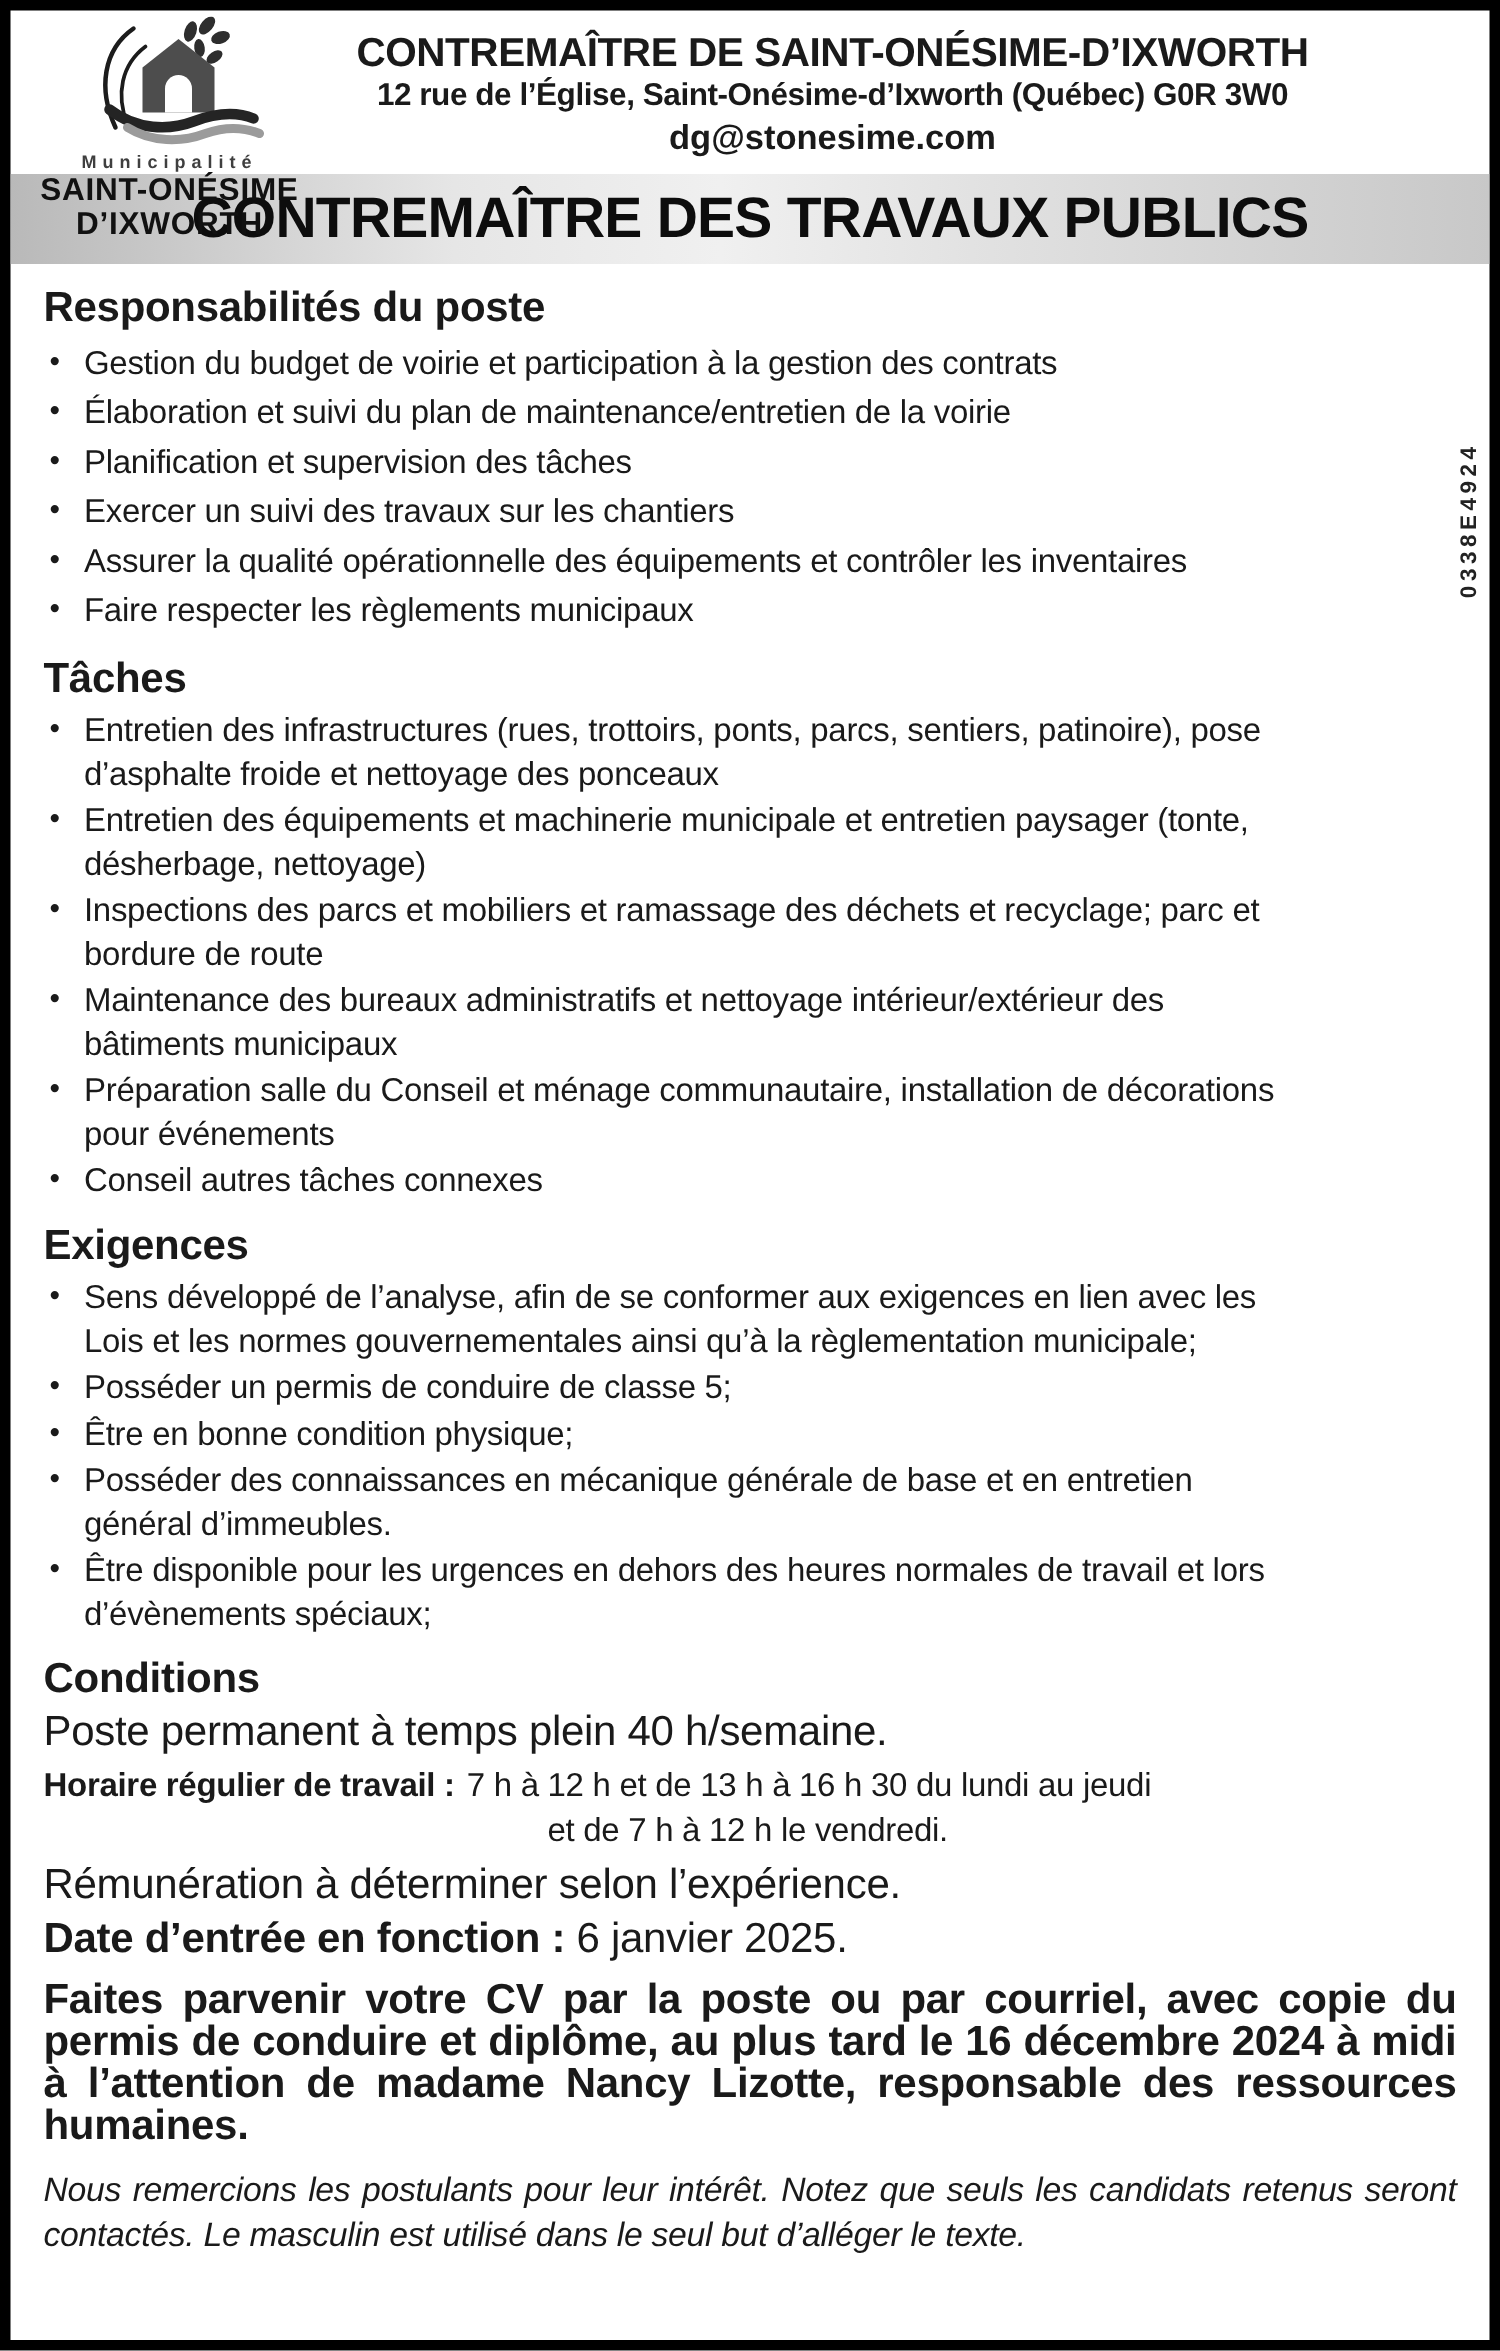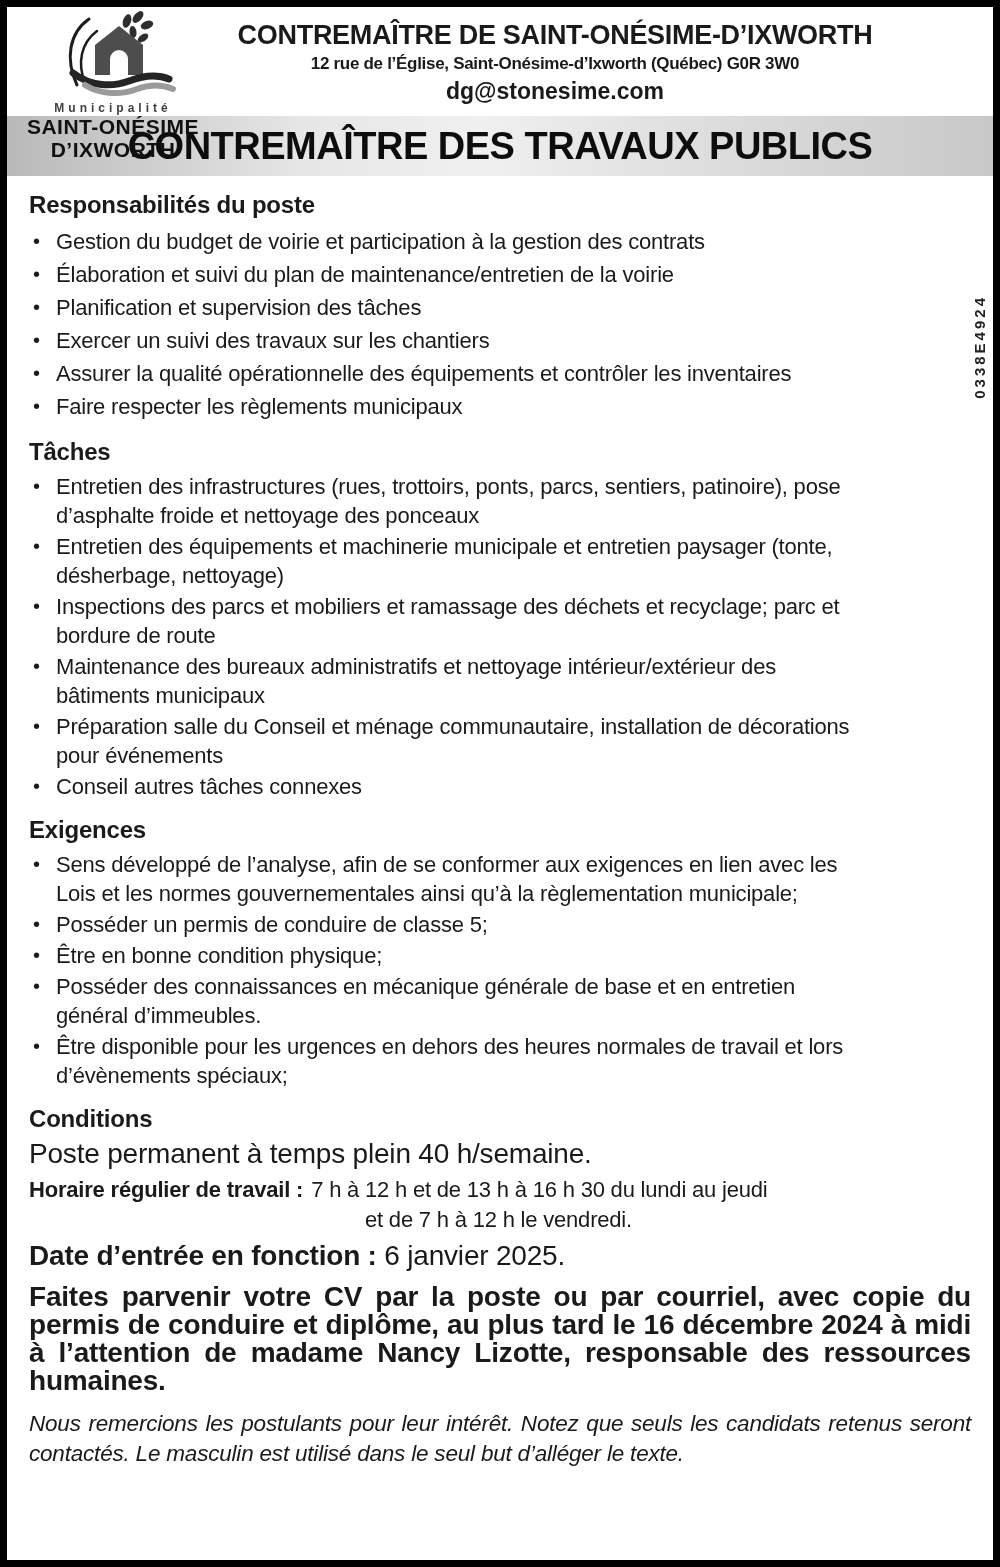--- a/index.html
+++ b/index.html
@@ -15,39 +15,39 @@
     color:#1a1a1a;
   }
   
   .header{position:relative;padding-top:13px;}
   .logo{position:absolute;left:16px;top:4px;width:180px;text-align:center;}
   .logo svg{display:block;margin:0 auto;}
   .logo-tagline{font-size:12px;letter-spacing:4px;color:#3f3f3f;font-weight:bold;margin-top:-2px;}
   .logo-name{font-size:21px;font-weight:bold;letter-spacing:.5px;line-height:23px;color:#111;}
   .header-text{text-align:center;padding-left:170px;padding-right:60px;}
   .org-name{font-size:27px;line-height:31px;font-weight:bold;letter-spacing:-.3px;}
-  .address{font-size:17px;line-height:26px;font-weight:bold;letter-spacing:-.3px;}
+  .address{font-size:21px;line-height:26px;font-weight:bold;letter-spacing:-.3px;}
   .email{font-size:23px;line-height:29px;font-weight:bold;}
   .announcement{font-size:33px;line-height:40px;font-weight:bold;margin-top:26px;letter-spacing:.5px;}
   
   .banner{
     margin-top:10px;height:60px;
     background:linear-gradient(90deg,#b9b9b9 0%,#e6e6e6 30%,#f0f0f0 48%,#e2e2e2 65%,#c8c8c8 100%);
     display:flex;align-items:center;justify-content:center;
   }
   .banner span{font-size:38px;font-weight:bold;letter-spacing:-.5px;color:#0d0d0d;text-align:right;}
   
   .doc-code{
     position:absolute;right:5px;top:288px;
     writing-mode:vertical-rl;transform:rotate(180deg);
     font-size:15px;font-weight:bold;letter-spacing:3px;color:#222;
   }
   
   .content{padding:0 22px;}
-  .content h2{font-size:24px;line-height:28px;font-weight:bold;margin:15px 0 6px 0;letter-spacing:-.2px;}
+  .content h2{font-size:28px;line-height:28px;font-weight:bold;margin:15px 0 6px 0;letter-spacing:-.2px;}
   .content ul{list-style:none;margin:0;padding:0;}
   .content li{
     position:relative;padding-left:27px;
     font-size:22px;letter-spacing:-.2px;
     white-space:pre-line;
     margin:0 0 2px 0;
   }
   ul.lh33 li{line-height:33px;margin-bottom:0;}
   ul.lh29 li{line-height:29px;margin-bottom:2px;}
   .content li::before{content:"\2022";position:absolute;left:4px;top:0;font-size:20px;}
@@ -140,20 +140,21 @@
       </ul>
 
     <h2>Conditions</h2>
     <p>Poste permanent à temps plein 40 h/semaine.</p>
 
     <div class="schedule">
       <span class="b">Horaire régulier de travail :</span><span>7 h à 12 h et de 13 h à 16 h 30 du lundi au jeudi</span>
       <div class="schedule2">et de 7 h à 12 h le vendredi.</div>
     </div>
 
+    <p>Rémunération à déterminer selon l’expérience.</p>
 
     <p>
       <span class="b">Date d’entrée en fonction :</span>
       <span>6 janvier 2025.</span>
     </p>
 
     <p class="apply">Faites parvenir votre CV par la poste ou par courriel, avec copie du permis de conduire et diplôme, au plus tard le 16 décembre 2024 à midi à l’attention de madame Nancy Lizotte, responsable des ressources humaines.</p>
     <p class="note">Nous remercions les postulants pour leur intérêt. Notez que seuls les candidats retenus seront contactés. Le masculin est utilisé dans le seul but d’alléger le texte.</p>
 
   </div>

